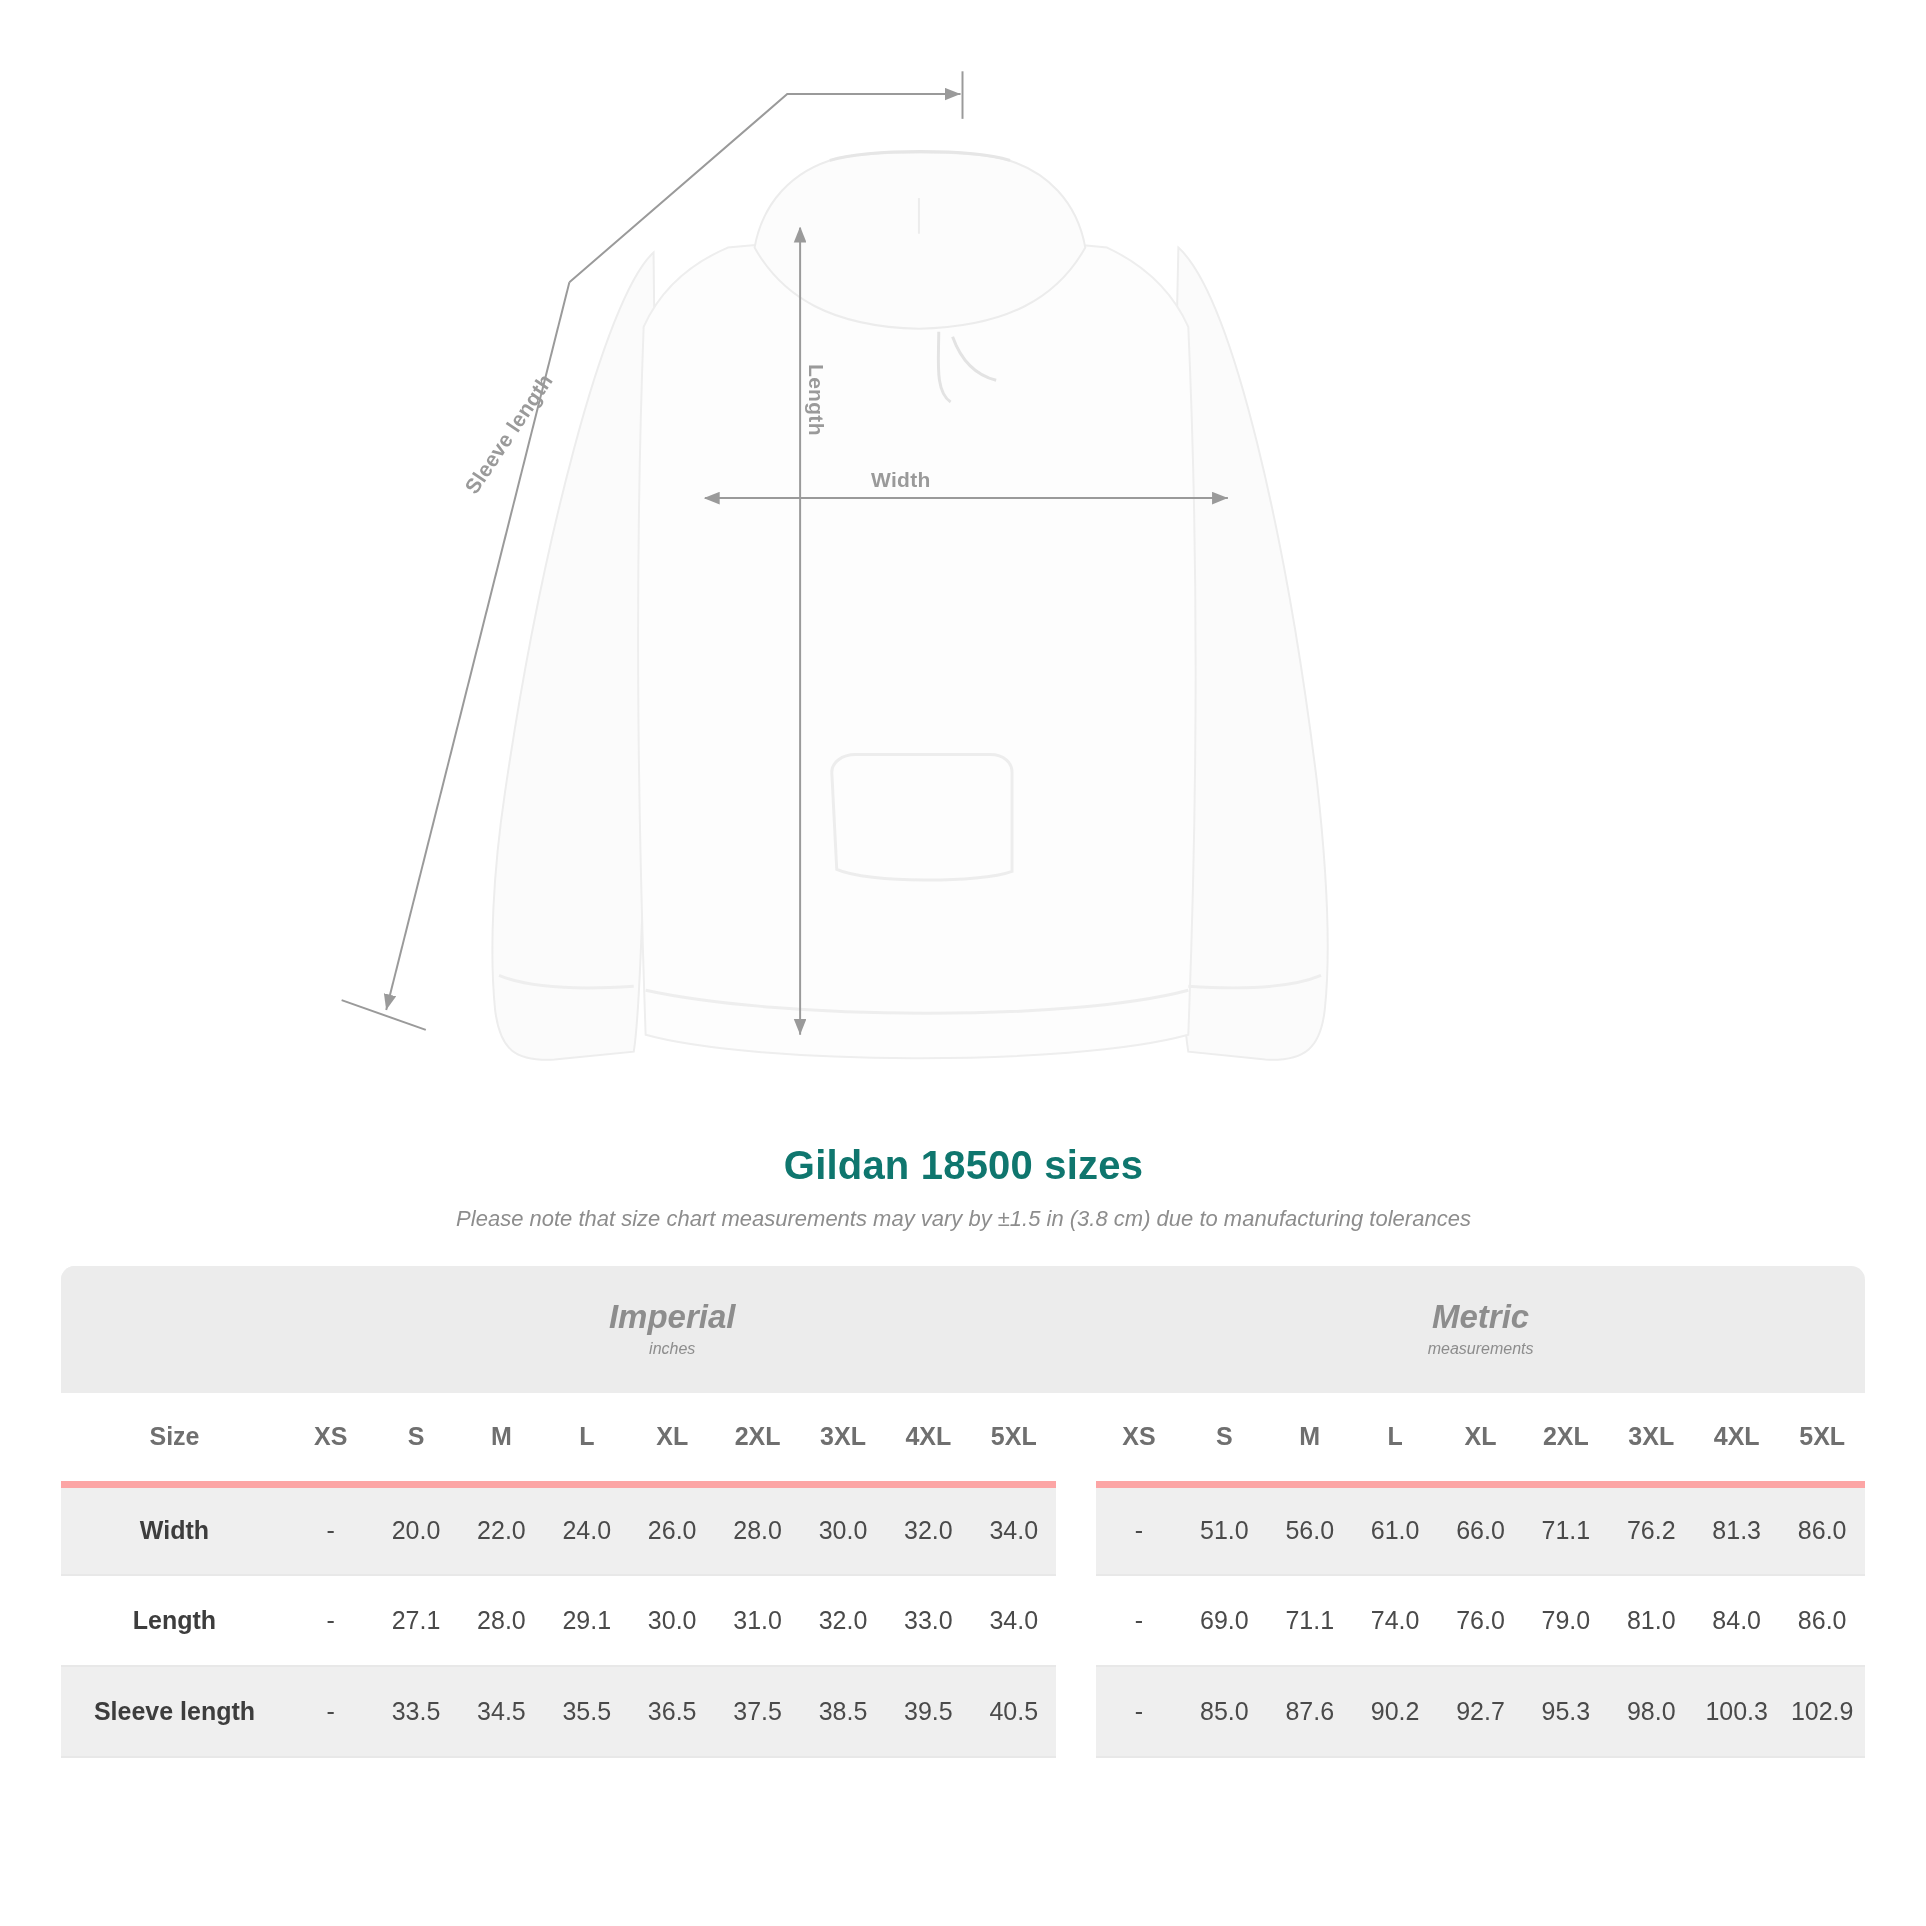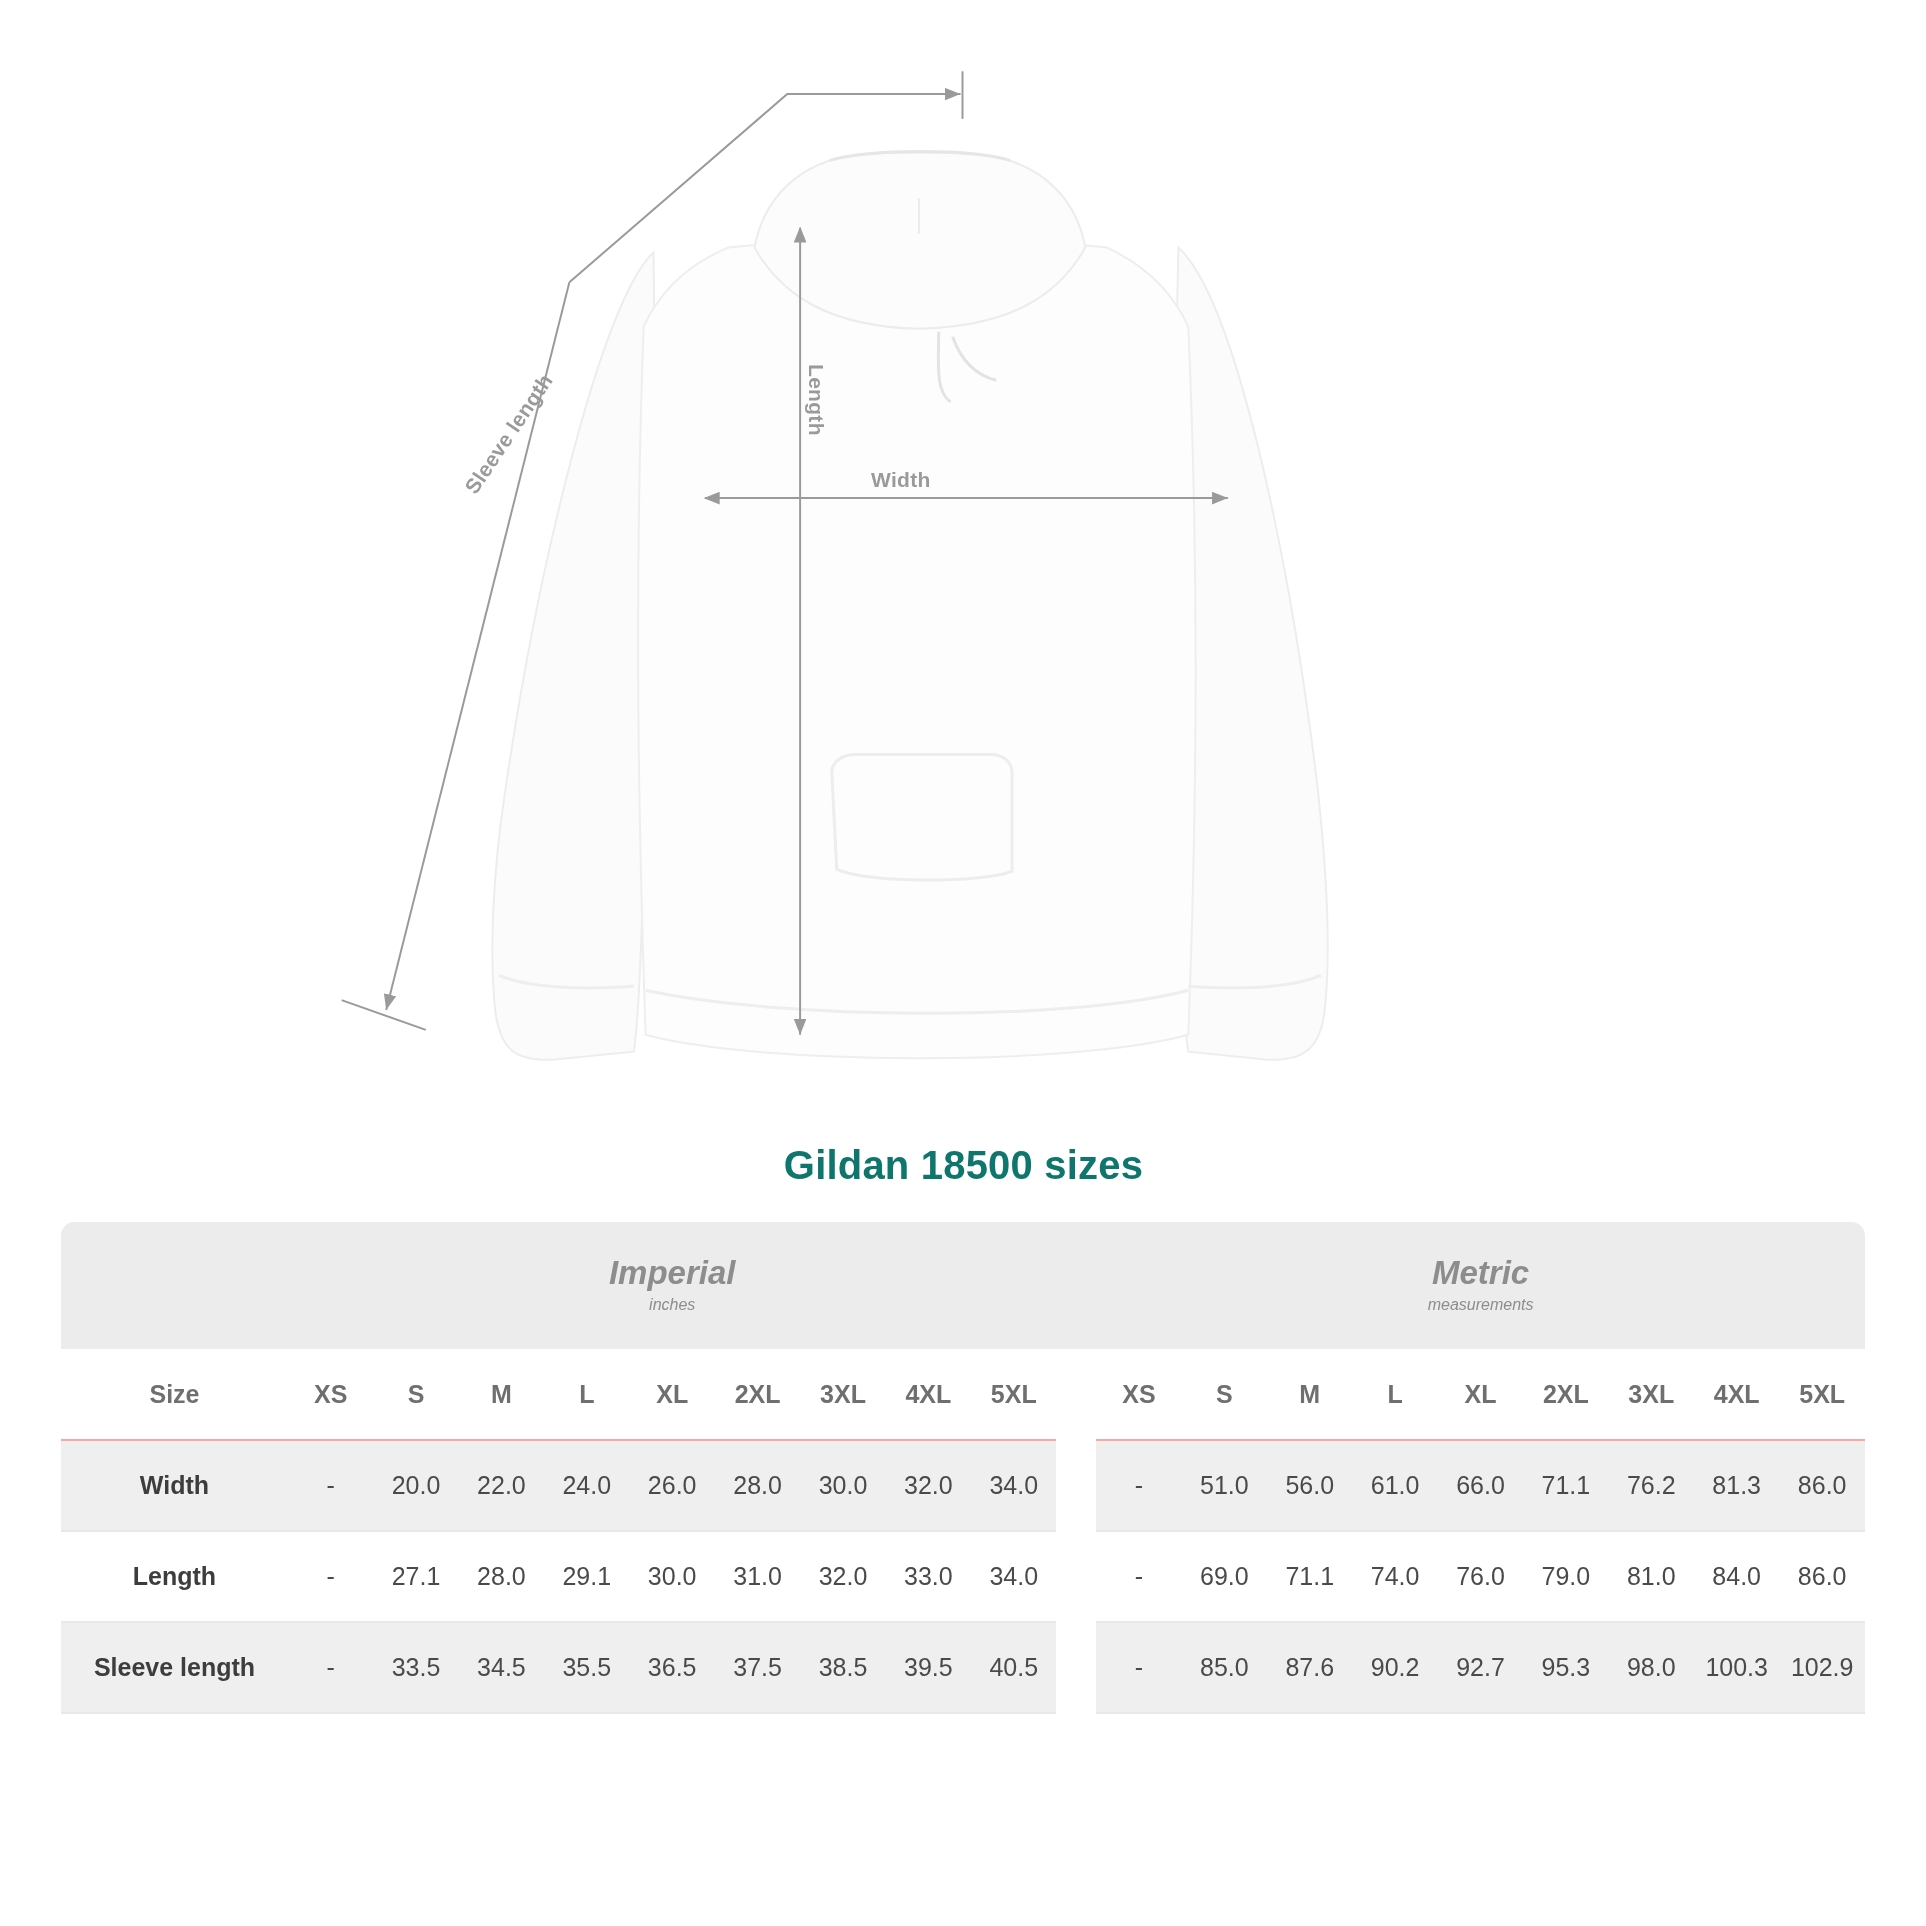--- a/index.html
+++ b/index.html
@@ -105,21 +105,21 @@
   }
   .corner-cell { background: #ececec; }
 
   tr.head-row {
     height: 91px;
   }
   tr.head-row td {
     font-size: 25px;
     font-weight: bold;
     color: #6f6f6f;
-    border-bottom: 2px solid #fca5a5;
+    border-bottom: 7px solid #fca5a5;
   }
   tr.head-row td.rowlabel {
     font-size: 25px;
   }
 
   tr.data-row { height: 91px; }
   tr.data-row td {
     font-size: 25px;
     color: #4a4a4a;
     border-bottom: 2px solid #e8e8e8;
@@ -197,20 +197,21 @@
       </g>
     </svg>
 
     <span class="dim-label vertical label-length">Length</span>
     <span class="dim-label label-width">Width</span>
     <span class="dim-label label-sleeve">Sleeve length</span>
   </div>
 
   <div class="title-block">
     <h1 class="chart-title">Gildan 18500 sizes</h1>
+    <p class="chart-note">Please note that size chart measurements may vary by ±1.5 in (3.8 cm) due to manufacturing tolerances</p>
   </div>
 
   <div class="table-wrap">
     <table class="size-table">
       <colgroup>
         <col style="width:194px">
         <col span="9" style="width:73px">
         <col style="width:34px">
         <col span="9" style="width:73px">
       </colgroup>

